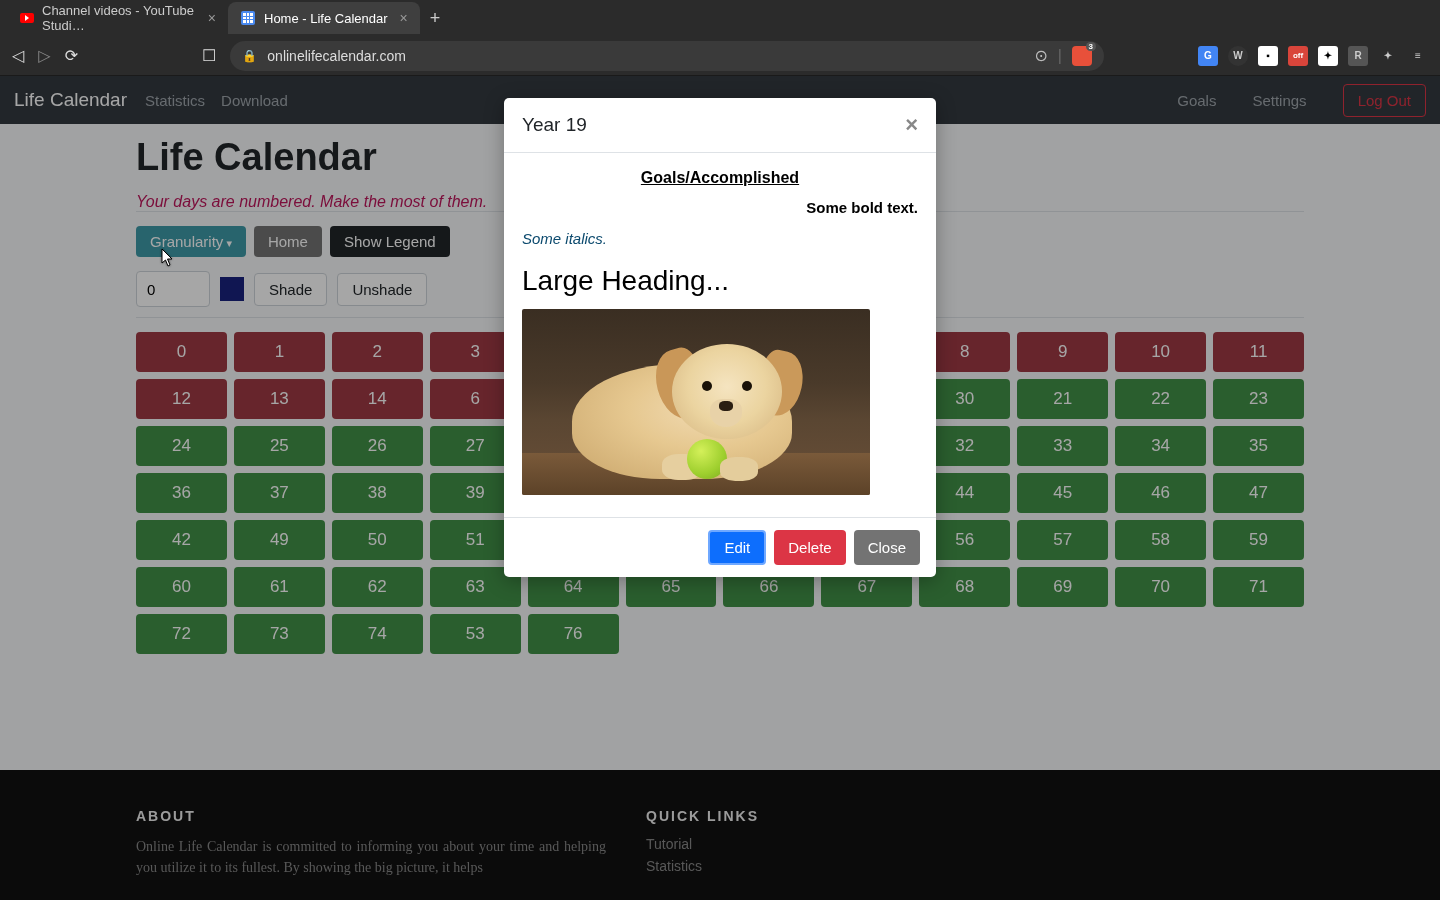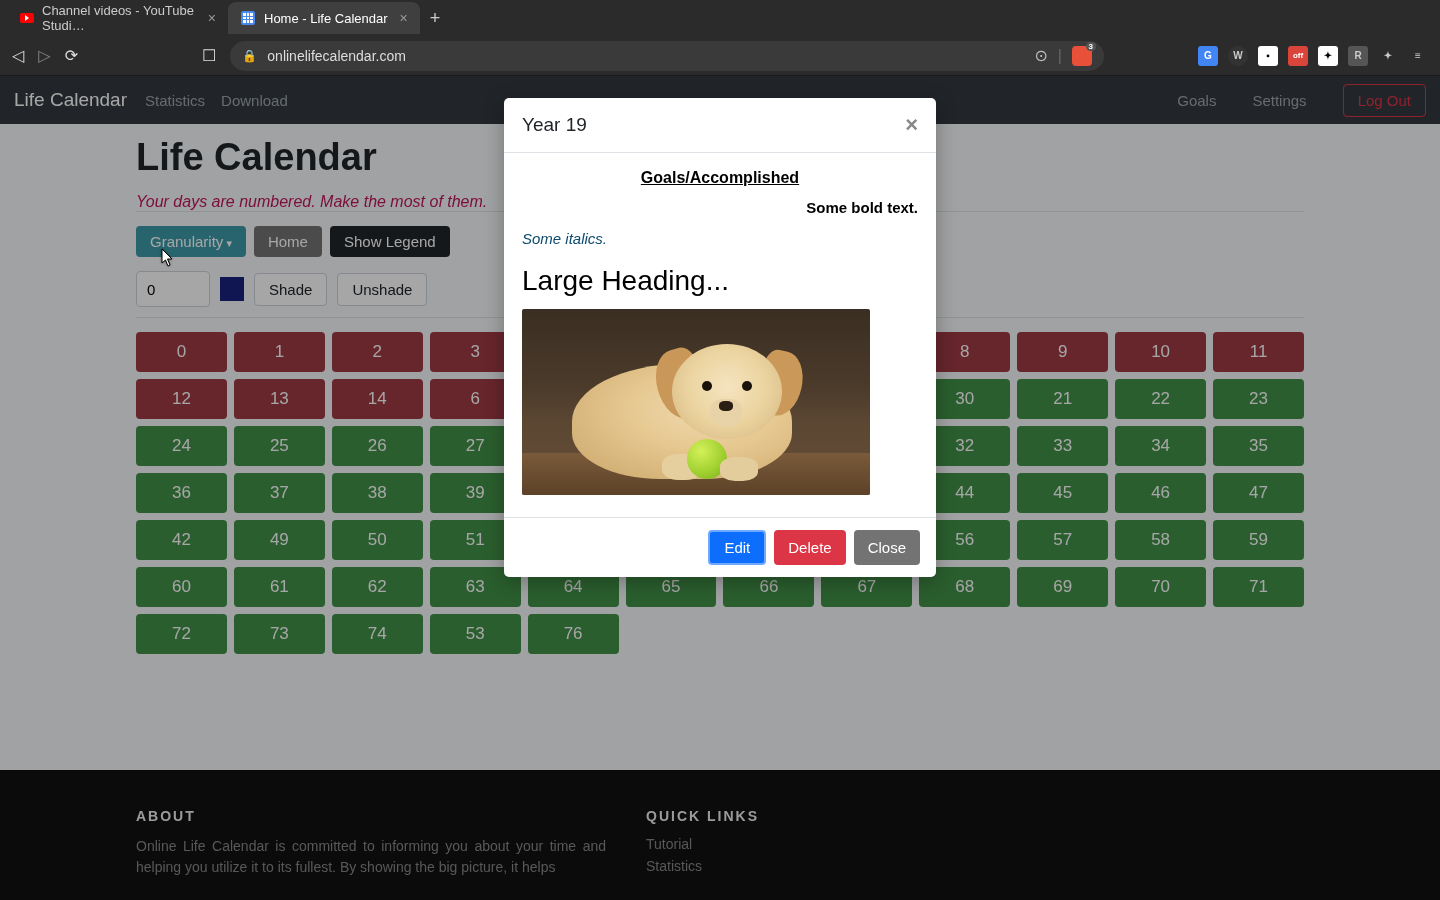--- a/index.html
+++ b/index.html
@@ -59,21 +59,21 @@
 .cell { height: 40px; display: flex; align-items: center; justify-content: center; color: #fff; font-size: 17px; border-radius: 4px; }
 .cell.red { background: #9f3a44; }
 .cell.green { background: #419148; }
 
 
 .footer { position: absolute; left: 0; right: 0; bottom: 0; background: #111; color: #888; padding: 38px 0 0 0; height: 130px; }
 .footer-inner { width: 1168px; margin: 0 auto; display: flex; gap: 40px; }
 .fcol { }
 .fcol h4 { color: #eee; letter-spacing: 2px; font-size: 14px; margin-bottom: 12px; font-weight: 700; }
 .fcol.about { width: 470px; }
-.fcol.about p { font-size: 14px; line-height: 1.5; text-align: justify; }
+.fcol.about p { font-size: 14px; line-height: 1.5; text-align: justify; font-family: Liberation Serif, serif; }
 .fcol.more { width: 230px; }
 .fcol.quick { width: 230px; }
 .fcol .flink { display: block; color: #888; font-size: 14px; margin-bottom: 6px; text-decoration: none; }
 
 
 .overlay { position: absolute; top: 76px; left: 0; right: 0; bottom: 0; background: rgba(0,0,0,0.35); }
 
 
 .modal { position: absolute; top: 98px; left: 50%; transform: translateX(-50%); width: 432px; background: #fff; border-radius: 5px; box-shadow: 0 4px 20px rgba(0,0,0,0.3); z-index: 100; }
 .modal-header { display: flex; align-items: center; padding: 14px 18px; border-bottom: 1px solid #dee2e6; }

